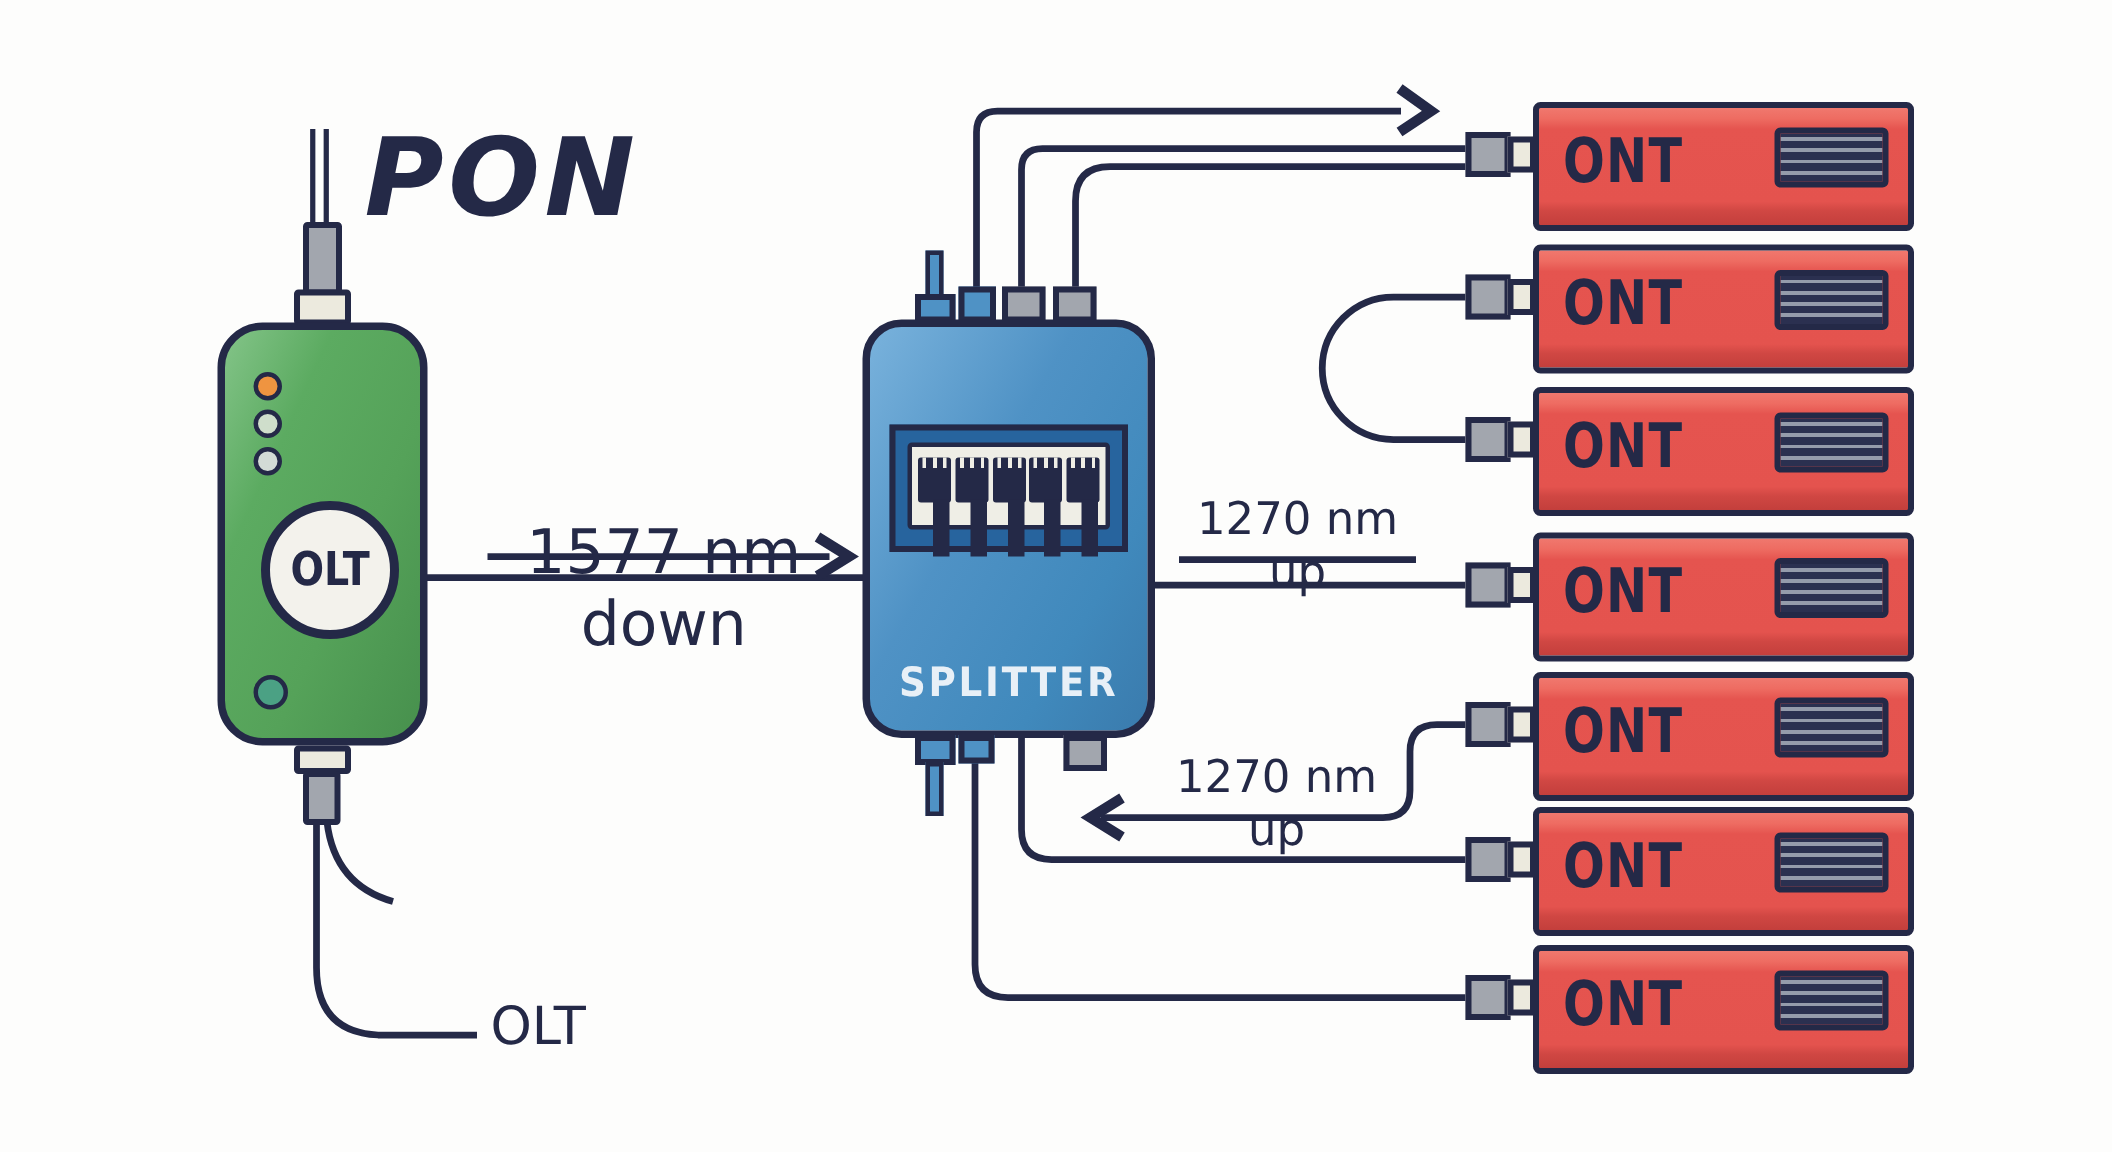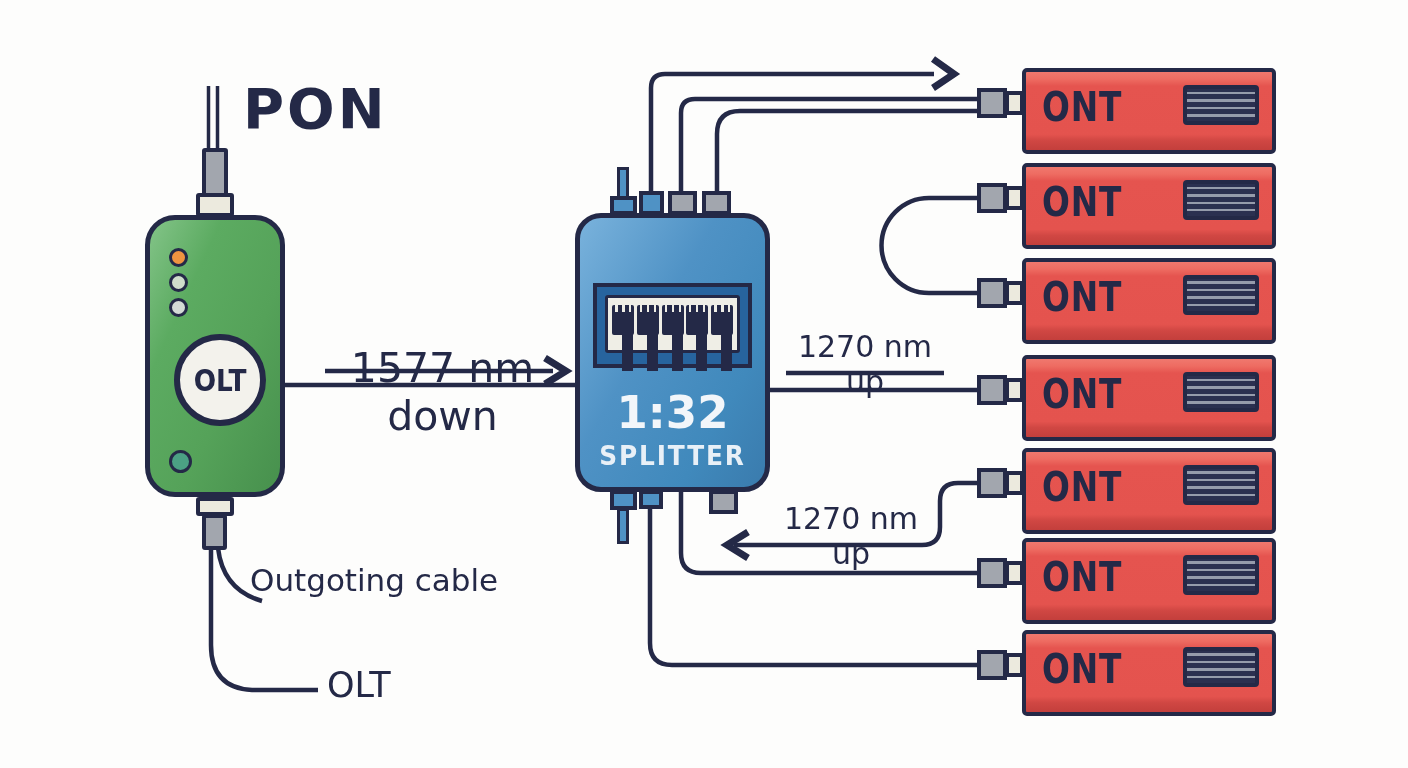--- a/index.html
+++ b/index.html
@@ -11,21 +11,21 @@
     color:#242947;
   }
   .abs { position:absolute; }
   svg.cable-layer { position:absolute; left:0; top:0; width:1408px; height:768px; z-index:1; }
   svg.cable-layer path { fill:none; stroke:#242947; }
   .fiber { stroke-width:4.5px; }
   .thin-fiber { stroke-width:3.5px; }
   .chevron { stroke-width:7px; stroke-linejoin:miter; }
 
   
-  .pon-title { left:243px; top:76px; font-size:56px; font-weight:bold; letter-spacing:3px; z-index:3; }
+  .pon-title { left:243px; top:76px; font-size:72px; font-weight:bold; letter-spacing:3px; z-index:3;font-style:italic; }
 
   
   .olt-body {
     left:145px; top:215px; width:140px; height:282px; z-index:2;
     border:5px solid #242947; border-radius:30px;
     background:linear-gradient(115deg,#83c488 0%,#5cab61 28%,#55a259 62%,#47904d 100%);
   }
   .led { position:absolute; left:19px; width:19px; height:19px; border-radius:50%; border:3px solid #242947; }
   .led1 { top:28px;  background:#ef9440; }
   .led2 { top:53px;  background:#cfdecb; }
@@ -170,33 +170,31 @@
         <div class="port">
             <div class="jack"></div>
             <div class="stem"></div>
           </div>
         <div class="port">
             <div class="jack"></div>
             <div class="stem"></div>
           </div>
       </div>
     </div>
-    <div class="splitter-ratio">1:32</div>
     <div class="splitter-name">SPLITTER</div>
   </div>
 
   <div class="conn blue abs" style="left:610px; top:490px; width:27px; height:20px; z-index:2;"></div>
   <div class="conn blue abs" style="left:617px; top:508px; width:12px; height:36px; border-width:3px; z-index:2;"></div>
   <div class="conn blue abs" style="left:639px; top:490px; width:24px; height:19px; z-index:2;"></div>
   <div class="conn gray abs" style="left:709px; top:490px; width:29px; height:24px; z-index:2;"></div>
 
   <div class="abs flow-label lbl-1577">1577 nm down</div>
   <div class="abs flow-label lbl-1270a">1270 nm up</div>
   <div class="abs flow-label lbl-1270b">1270 nm up</div>
-  <div class="abs lbl-outgoing">Outgoting cable</div>
   <div class="abs lbl-oltcable">OLT</div>
 
   <div id="ont-column">
       <div class="ont-row" style="top: 68px;">
       <div class="plug-gray"></div>
       <div class="plug-white"></div>
       <div class="ont-box">
         <div class="ont-label">ONT</div>
         <div class="ont-grille"></div>
       </div>

